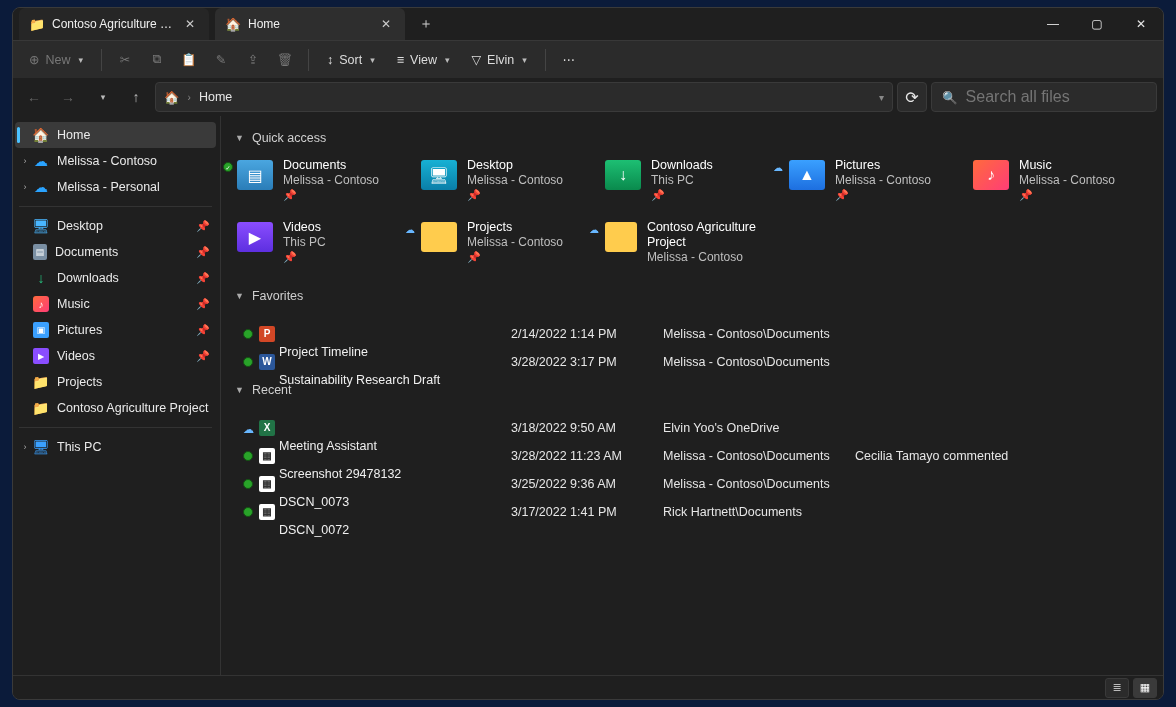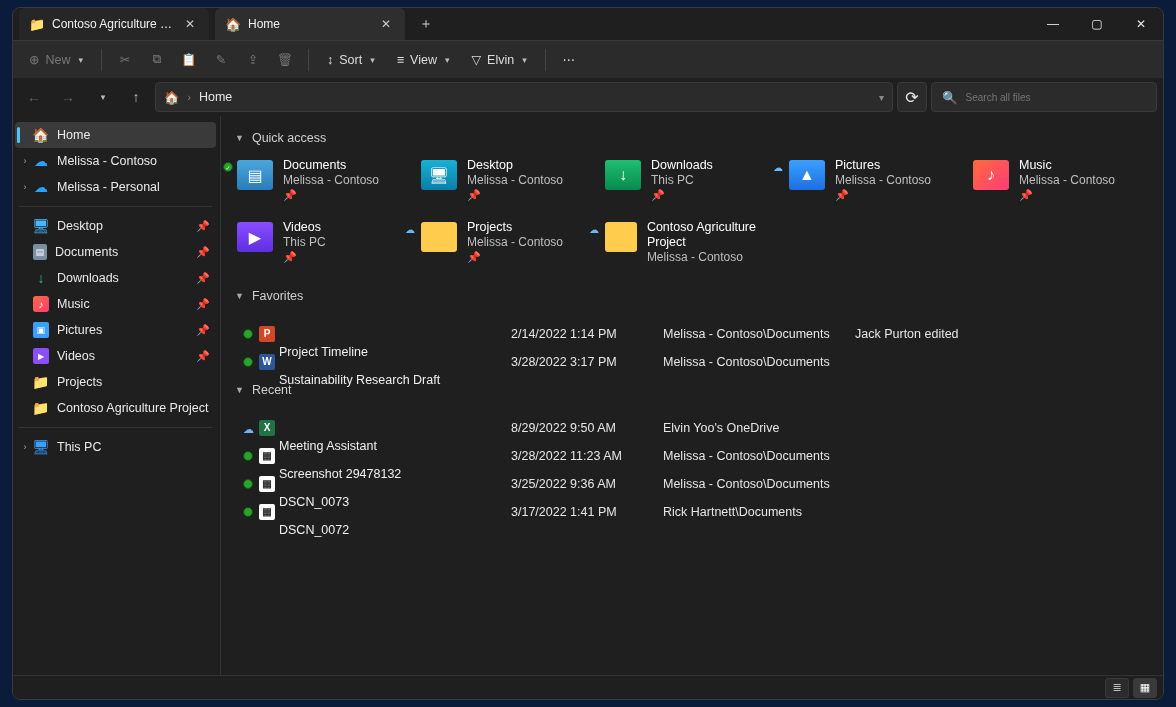--- a/index.html
+++ b/index.html
@@ -55,21 +55,21 @@
   }
   .addressbar .crumb { display:flex; align-items:center; gap:8px;}
   .addressbar .crumb-sep { color:#888; font-size:10px;}
   .addr-right { margin-left:auto; display:flex; gap:4px; color:#888;}
   .refresh-btn { width:30px; height:30px; display:flex; align-items:center; justify-content:center; background:#2b2b2b; border:1px solid #3a3a3a; border-radius:4px; }
   .searchbox {
     width:226px; height:30px; display:flex; align-items:center; gap:8px;
     background:#2b2b2b; border:1px solid #3a3a3a; border-radius:4px;
     padding:0 10px; font-size:12.5px; color:#888;
   }
-  .searchbox input { background:transparent; border:none; outline:none; color:#ddd; font-size:10px; width:100%;}
+  .searchbox input { background:transparent; border:none; outline:none; color:#ddd; font-size:16px; width:100%;}
 
   
   .body { display:flex; height:calc(100% - 32px - 38px - 38px - 24px); }
   .sidebar {
     width:208px; padding:6px 4px 6px 2px; overflow:auto; font-size:12.5px;
     border-right:1px solid #333;
   }
   .side-item {
     display:flex; align-items:center; height:26px; padding:0 6px 0 18px;
     border-radius:4px; gap:8px; position:relative; color:#eaeaea;
@@ -384,49 +384,49 @@
         <span class="chev2">▼</span>
         <span>Favorites</span>
       </div>
       <div id="fav-rows">
           <div class="row">
             <span class="state"></span>
             <span class="ficon fi-pp">P</span>
             <span class="nm">Project Timeline</span>
             <span class="c2">2/14/2022 1:14 PM</span>
             <span class="c3">Melissa - Contoso\Documents</span>
-            <span class="c4">Jack Purton edited</span>
           </div>
           <div class="row">
             <span class="state"></span>
             <span class="ficon fi-wd">W</span>
             <span class="nm">Sustainability Research Draft</span>
             <span class="c2">3/28/2022 3:17 PM</span>
             <span class="c3">Melissa - Contoso\Documents</span>
           </div>
         </div>
 
       <div class="section-hdr" style="margin-top:14px">
         <span class="chev2">▼</span>
         <span>Recent</span>
       </div>
       <div id="rec-rows">
           <div class="row">
             <span class="state cloud">☁</span>
             <span class="ficon fi-xl">X</span>
             <span class="nm">Meeting Assistant</span>
-            <span class="c2">8/29/2022 9:50 AM</span>
+            <span class="c2">3/18/2022 9:50 AM</span>
             <span class="c3">Elvin Yoo's OneDrive</span>
           </div>
           <div class="row">
             <span class="state"></span>
             <span class="ficon fi-img">▦</span>
             <span class="nm">Screenshot 29478132</span>
             <span class="c2">3/28/2022 11:23 AM</span>
             <span class="c3">Melissa - Contoso\Documents</span>
+            <span class="c4">Cecilia Tamayo commented</span>
           </div>
           <div class="row">
             <span class="state"></span>
             <span class="ficon fi-img">▦</span>
             <span class="nm">DSCN_0073</span>
             <span class="c2">3/25/2022 9:36 AM</span>
             <span class="c3">Melissa - Contoso\Documents</span>
           </div>
           <div class="row">
             <span class="state"></span>

